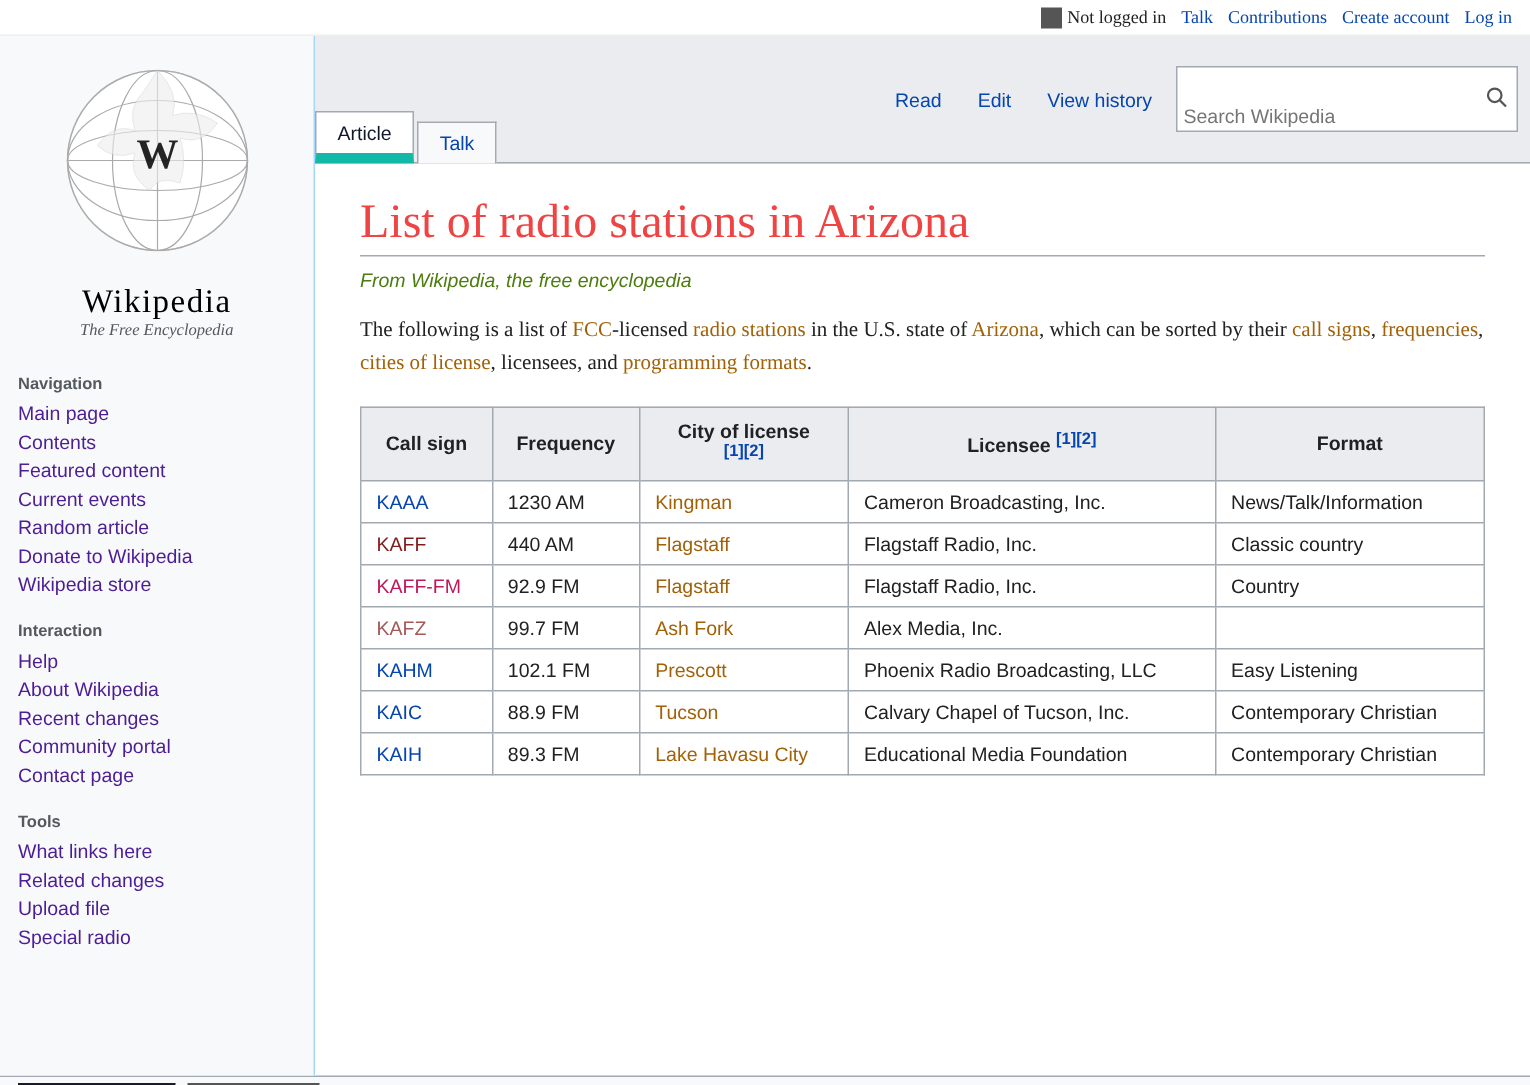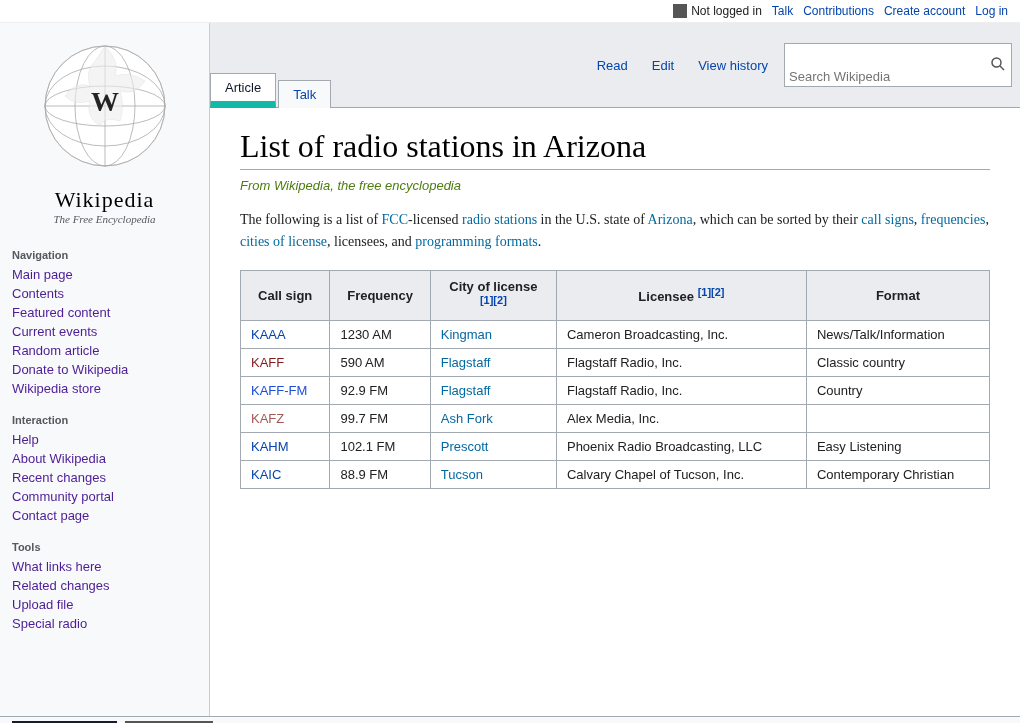--- a/index.html
+++ b/index.html
@@ -5,21 +5,21 @@
     * { box-sizing: border-box; margin: 0; padding: 0; }
     body { font-family: 'Linux Libertine', 'Georgia', serif; font-size: 14px; color: #202122; background: #fff; }
     
     
     #top-bar {
       display: flex;
       justify-content: flex-end;
       align-items: flex-end;
       padding: 4px 12px;
       font-size: 12px;
-      font-family: Liberation Sans, sans-serif;
+      font-family: Liberation Serif, serif;
       background: #fff;
       border-bottom: 1px solid #eee;
     }
     #top-bar a { color: #0645ad; text-decoration: none; margin-left: 10px; }
     .user-icon { width: 14px; height: 14px; background: #555; display: inline-block; margin-right: 4px; vertical-align: middle; }
 
     
     #layout { display: flex; min-height: calc(100vh - 30px); }
 
     
@@ -143,35 +143,35 @@
 
     
     #page-content { padding: 20px 30px; flex: 1; }
     .page-title {
       font-family: 'Linux Libertine', 'Georgia', serif;
       font-size: 32px;
       font-weight: normal;
       border-bottom: 1px solid #a2a9b1;
       padding-bottom: 4px;
       margin-bottom: 8px;
-      color: #000000;
+      color: #ef4444;
     }
     .page-subtitle {
       font-size: 13px;
       color: #4d7c0f;
       font-style: italic;
       margin-bottom: 16px;
       font-family: Arial, sans-serif;
     }
     .page-intro {
       font-size: 14px;
       line-height: 1.6;
       margin-bottom: 16px;
     }
-    .wikilink { color: #0369a1; text-decoration: none; }
+    .wikilink { color: #a16207; text-decoration: none; }
 
     
     .wiki-table {
       border-collapse: collapse;
       width: 100%;
       font-size: 13px;
       font-family: Arial, sans-serif;
     }
     .wiki-table th {
       background: #eaecf0;
@@ -331,27 +331,27 @@
         <tbody id="table-body">
         <tr>
               <td><a href="#" style="text-decoration: none; color: rgb(6, 69, 173);">KAAA</a></td>
               <td>1230 AM</td>
               <td><a href="#" class="wikilink">Kingman</a></td>
               <td>Cameron Broadcasting, Inc.</td>
               <td>News/Talk/Information</td>
             </tr>
             <tr>
               <td><a href="#" style="text-decoration: none; color: #7f1d1d;">KAFF</a></td>
-              <td>590 AM</td>
+              <td>440 AM</td>
               <td><a href="#" class="wikilink">Flagstaff</a></td>
               <td>Flagstaff Radio, Inc.</td>
               <td>Classic country</td>
             </tr>
             <tr>
-              <td><a href="#" style="text-decoration: none; color: #1d4ed8; text-align: right;">KAFF-FM</a></td>
+              <td><a href="#" style="text-decoration: none; color: #be185d; text-align: right;">KAFF-FM</a></td>
               <td>92.9 FM</td>
               <td><a href="#" class="wikilink">Flagstaff</a></td>
               <td>Flagstaff Radio, Inc.</td>
               <td>Country</td>
             </tr>
             <tr>
               <td><a href="#" class="call-sign-red" style="text-decoration: none;">KAFZ</a></td>
               <td>99.7 FM</td>
               <td><a href="#" class="wikilink">Ash Fork</a></td>
               <td>Alex Media, Inc.</td>
@@ -364,20 +364,27 @@
               <td>Phoenix Radio Broadcasting, LLC</td>
               <td>Easy Listening</td>
             </tr>
             <tr>
               <td><a href="#" style="text-decoration: none; color: rgb(6, 69, 173);">KAIC</a></td>
               <td>88.9 FM</td>
               <td><a href="#" class="wikilink">Tucson</a></td>
               <td>Calvary Chapel of Tucson, Inc.</td>
               <td>Contemporary Christian</td>
             </tr>
+            <tr>
+              <td><a href="#" style="text-decoration: none; color: rgb(6, 69, 173);">KAIH</a></td>
+              <td>89.3 FM</td>
+              <td><a href="#" class="wikilink">Lake Havasu City</a></td>
+              <td>Educational Media Foundation</td>
+              <td>Contemporary Christian</td>
+            </tr>
           </tbody>
       </table>
     </div>
 
   </div>
 </div>
 
 <div id="bottom-bar">
   <div class="bottom-bar-left">
     <button class="bottom-btn">open in browser</button>

